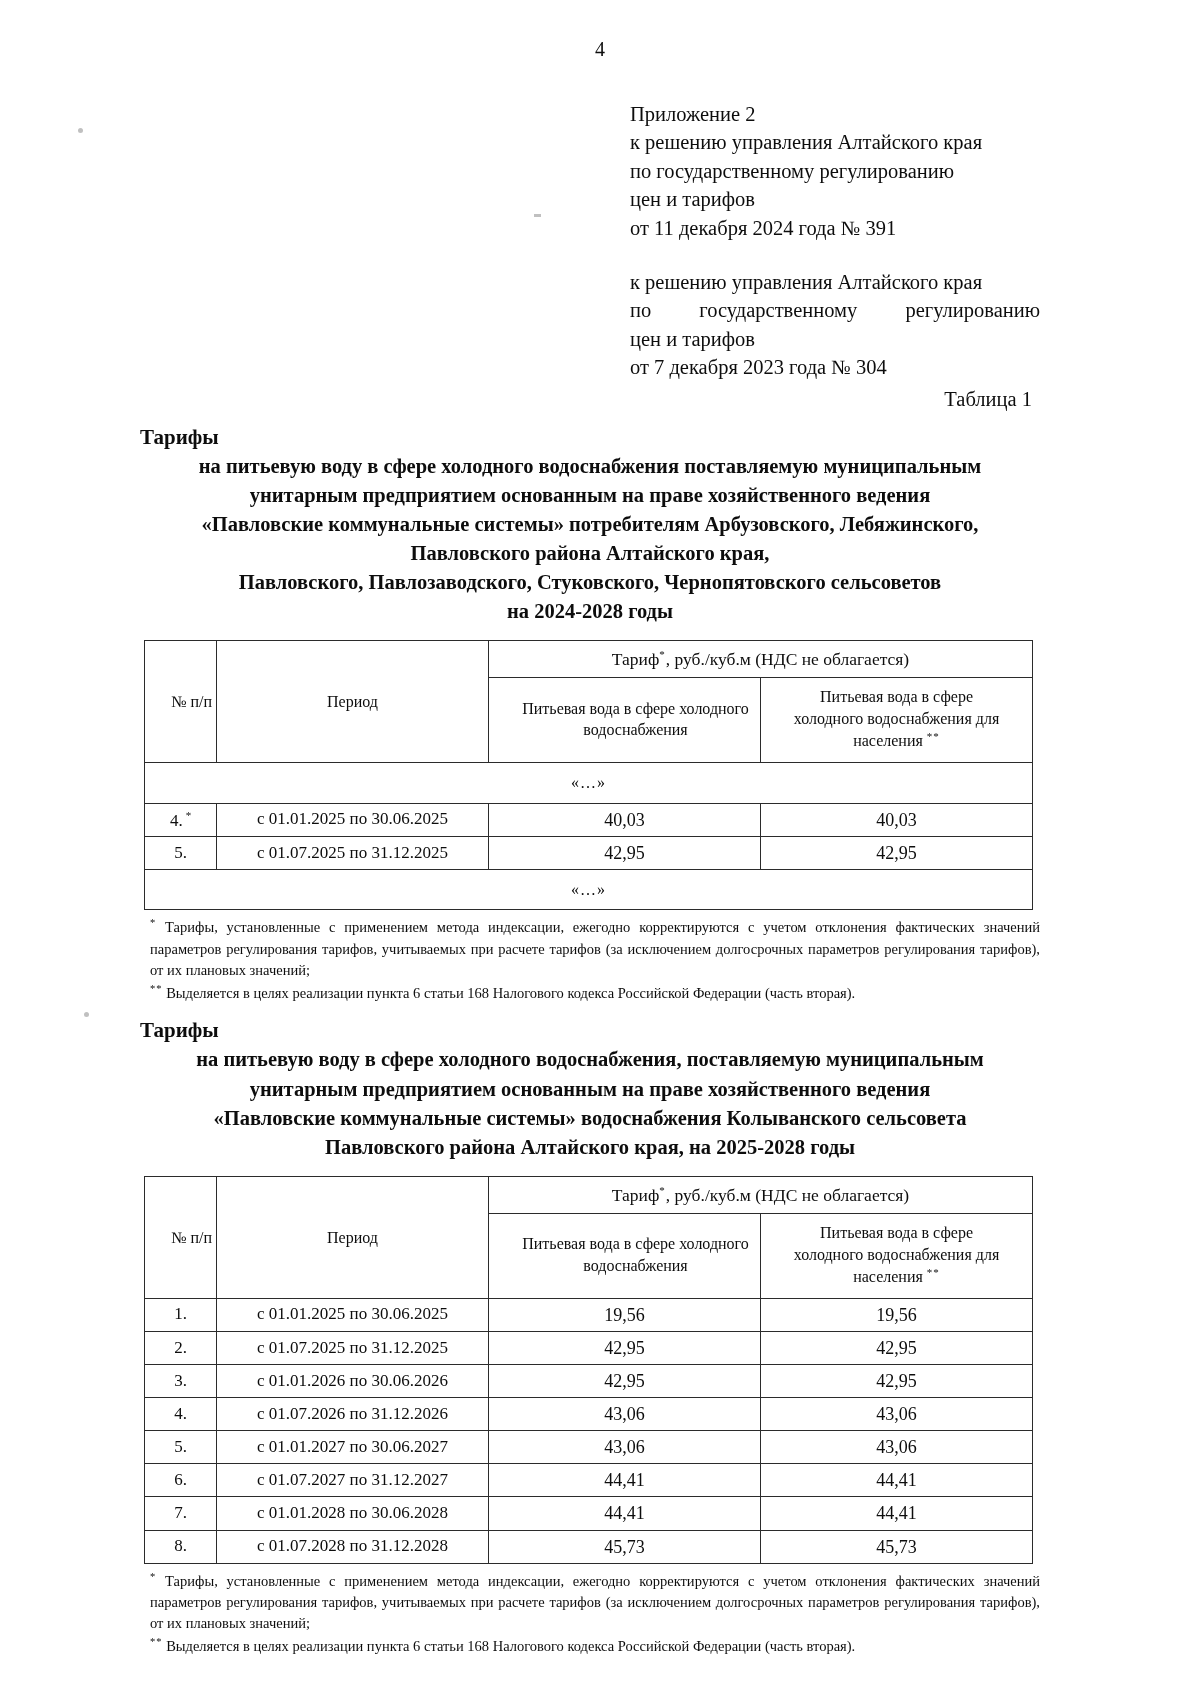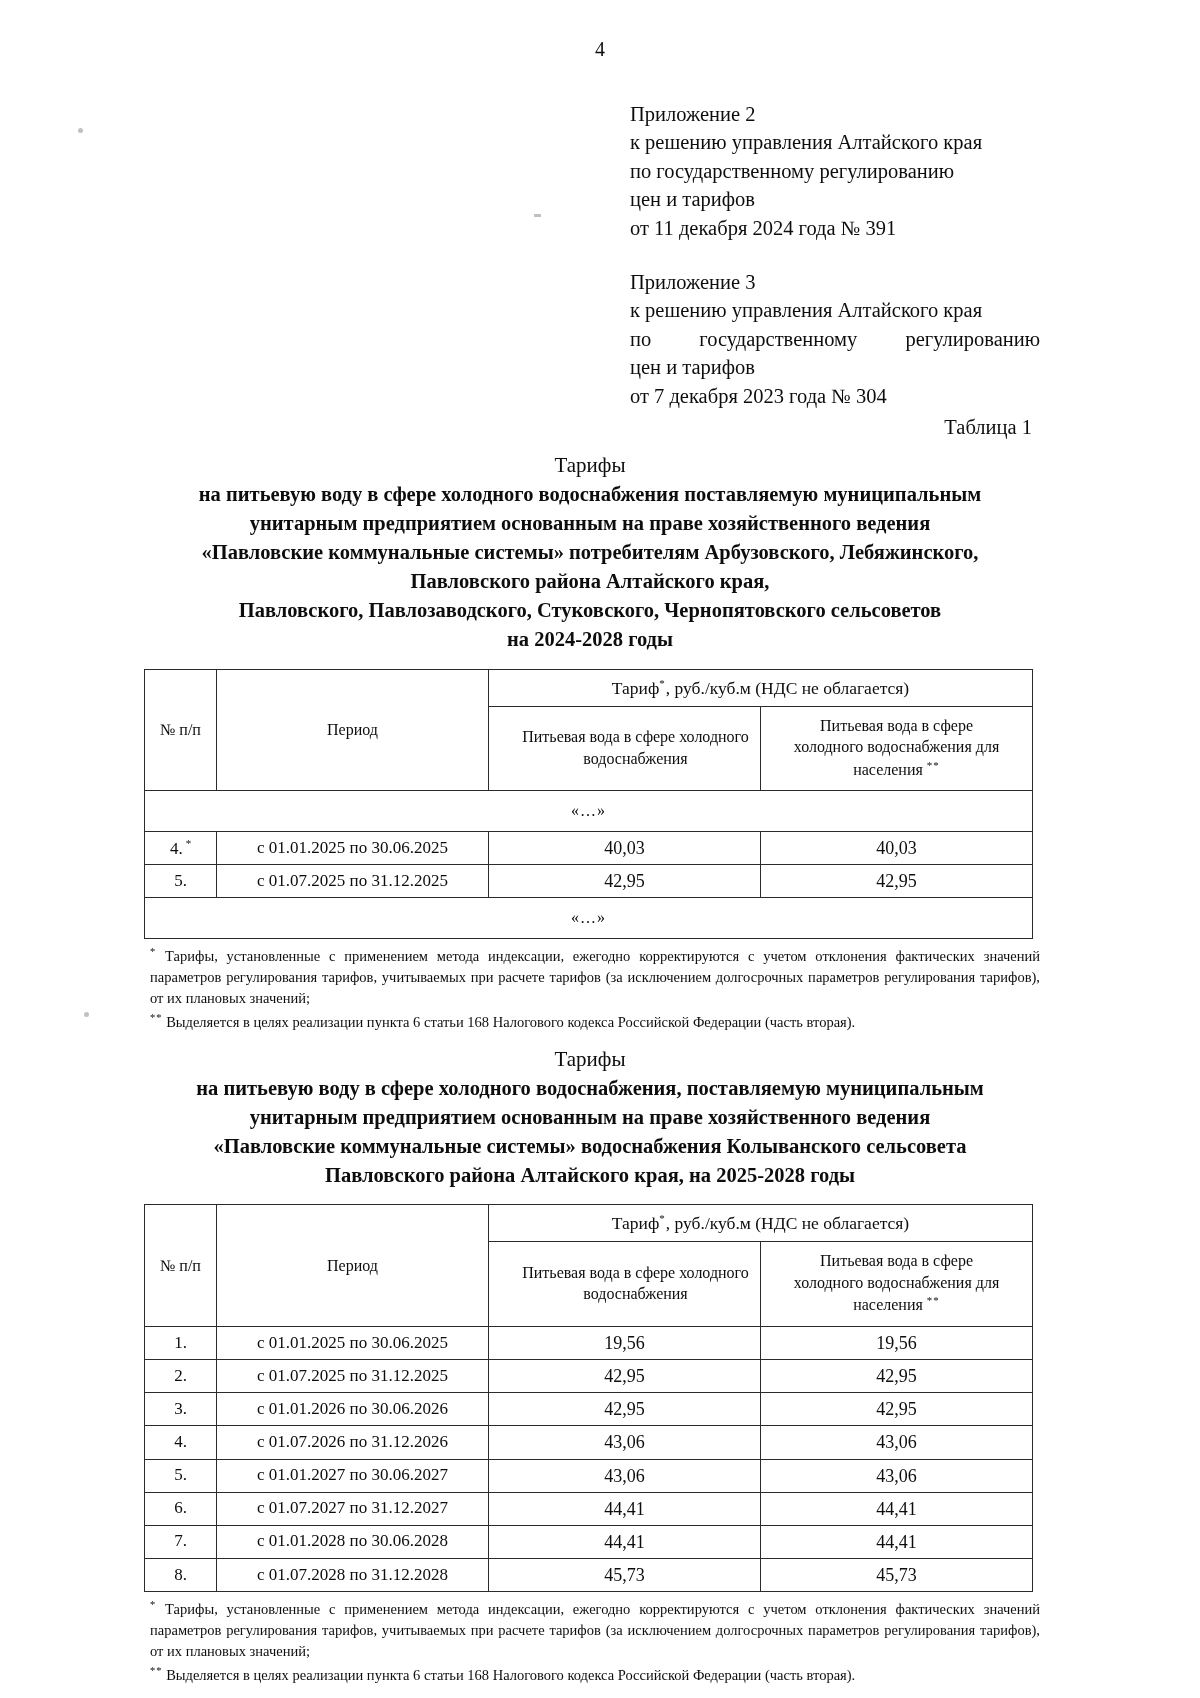--- a/index.html
+++ b/index.html
@@ -62,22 +62,22 @@
 
   .table-label {
     text-align: right;
     font-size: 20.5px;
     margin-top: 6px;
     margin-right: 8px;
   }
 
   
   .doc-title {
-    text-align: center;
-    font-weight: normal;
+    text-align: left;
+    font-weight: bold;
     font-size: 21px;
     margin-top: 14px;
     margin-bottom: 2px;
   }
   .title-lines {
     text-align: center;
     font-weight: bold;
     font-size: 20.5px;
     line-height: 1.42;
   }
@@ -102,21 +102,21 @@
     line-height: 1.34;
   }
   table.tariff th.head-main {
     font-size: 17.5px;
     padding: 6px 16px;
   }
   table.tariff th.head-sub {
     font-size: 16px;
     padding: 8px 10px 10px;
   }
-  table.tariff th.col-num { width: 72px; }
+  table.tariff th.col-num { width: 72px; text-align: right; }
   table.tariff th.col-period { width: 272px; }
   table.tariff th.col-v1 { width: 272px; padding-left: 32px; }
   table.tariff th.col-v2 { width: 272px; font-family: Liberation Serif, serif; }
   table.tariff td.num { font-size: 17px; }
   table.tariff td.period { font-size: 17px; }
   table.tariff td.val { font-size: 18px; }
   table.tariff td.ellipsis-row {
     font-size: 16px;
     padding: 9px 4px;
     letter-spacing: 1px;
@@ -167,21 +167,20 @@
       <span class="ln">Приложение 2</span>
       <span class="ln">к решению управления Алтайского края</span>
       <span class="ln">по государственному регулированию</span>
       <span class="ln">цен и тарифов</span>
       <span class="ln">от 11 декабря 2024 года № 391</span>
     </div>
 
     <div class="appendix-gap"></div>
 
     <div class="appendix-block justify">
-      <span class="ln">Приложение 3</span>
       <span class="ln">к решению управления Алтайского края</span>
       <span class="ln j">по   государственному   регулированию</span>
       <span class="ln">цен и тарифов</span>
       <span class="ln">от 7 декабря 2023 года № 304</span>
     </div>
 
     <div class="table-label">Таблица 1</div>
 
     <div class="doc-title">Тарифы</div>
     <div class="title-lines">

